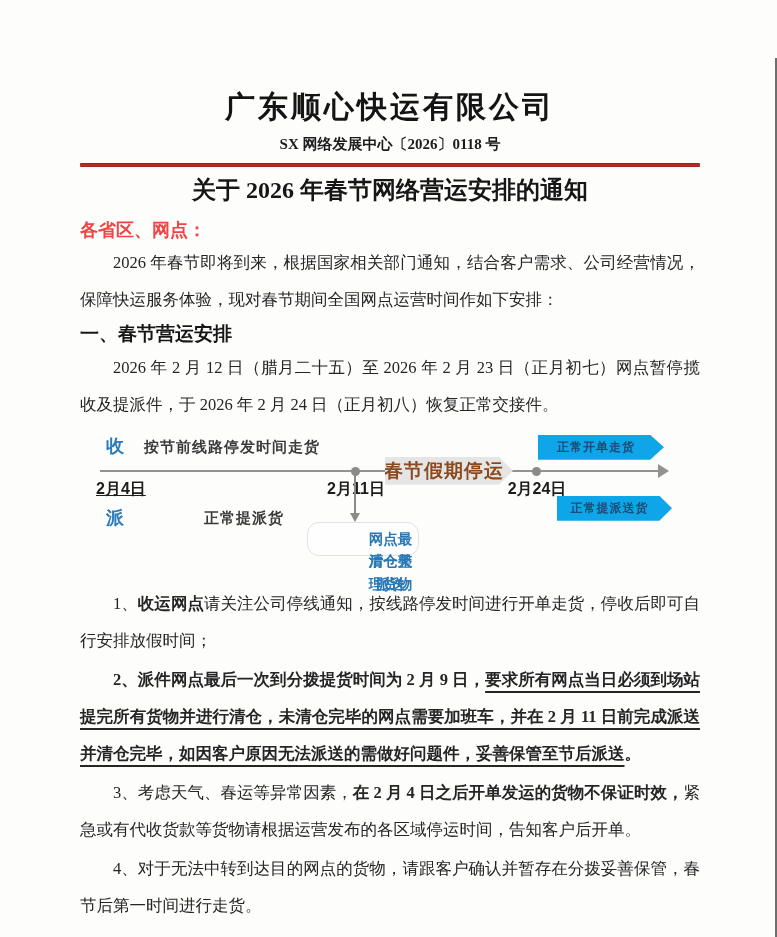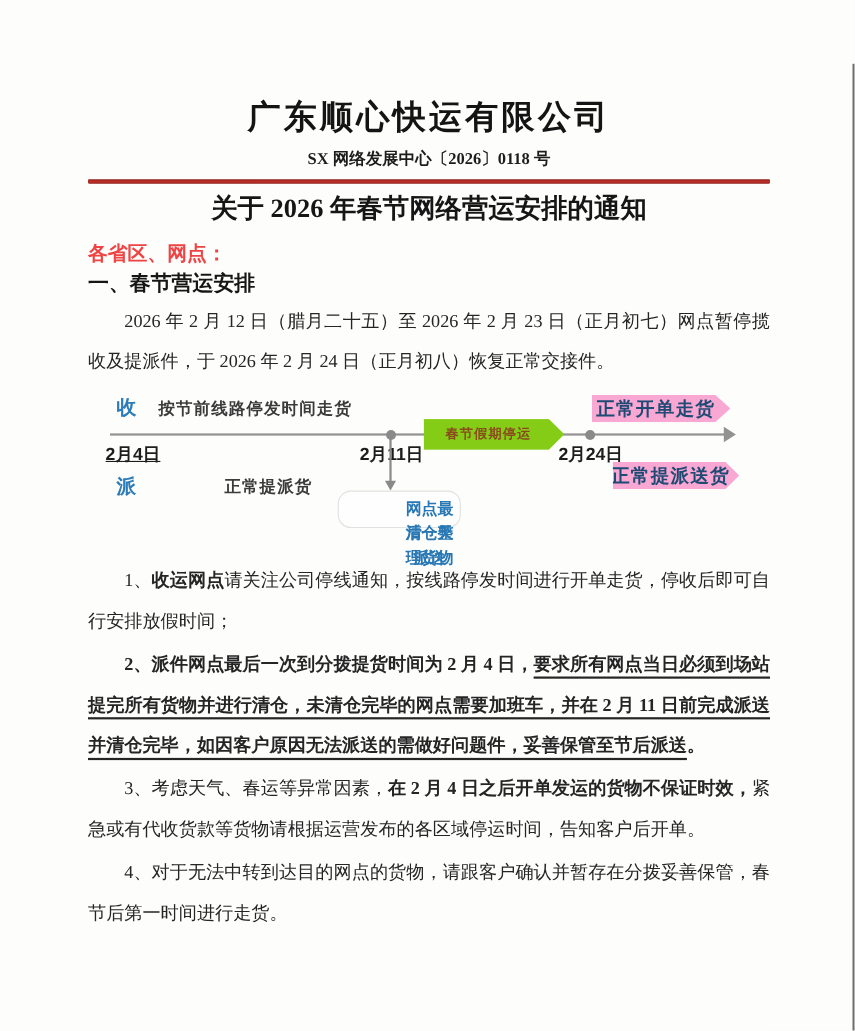--- a/index.html
+++ b/index.html
@@ -87,23 +87,23 @@
   .tl-date-mid{left:240px;top:54px;width:72px;text-align:center;}
   .tl-date-end{left:421px;top:54px;width:72px;text-align:center;}
   .banner{
     display:flex;align-items:center;justify-content:center;
     font-weight:bold;white-space:nowrap;
     clip-path:polygon(0 0,89% 0,100% 50%,89% 100%,0 100%);
     padding-right:10px;
   }
   .banner-yellow{
     left:305px;top:32px;width:128px;height:28px;
-    background:#84cc16;color:#8a4a1d;font-size:12px;letter-spacing:1px;
+    background:#e5e5e5;color:#8a4a1d;font-size:19px;letter-spacing:1px;
   }
-  .banner-blue{background:#f9a8d4;color:#1e4a73;font-size:17px;letter-spacing:1px;}
+  .banner-blue{background:#0ea5e9;color:#1e4a73;font-size:12px;letter-spacing:1px;}
   .banner-open{left:458px;top:10px;width:126px;height:25px;}
   .banner-deliver{left:477px;top:71px;width:115px;height:25px;}
   .tl-varrow-shaft{left:274px;top:47px;width:2px;height:42px;background:#8a8a8a;}
   .tl-varrow-head{
     left:270px;top:88px;width:0;height:0;
     border-top:9px solid #8a8a8a;
     border-left:5px solid transparent;
     border-right:5px solid transparent;
   }
   .tl-callout{
@@ -121,20 +121,21 @@
   <h1 class="company">广东顺心快运有限公司</h1>
 
   <div class="doc-number">SX 网络发展中心〔2026〕0118 号</div>
 
   <div class="red-rule"></div>
 
   <h2 class="notice-title">关于 2026 年春节网络营运安排的通知</h2>
 
   <p class="salutation">各省区、网点：</p>
 
+  <p class="para indent">2026 年春节即将到来，根据国家相关部门通知，结合客户需求、公司经营情况，保障快运服务体验，现对春节期间全国网点运营时间作如下安排：</p>
 
   <h3 class="section">一、春节营运安排</h3>
 
   <p class="para indent">2026 年 2 月 12 日（腊月二十五）至 2026 年 2 月 23 日（正月初七）网点暂停揽收及提派件，于 2026 年 2 月 24 日（正月初八）恢复正常交接件。</p>
 
   <div class="timeline">
     <div class="tl-line"></div>
     <div class="tl-arrowhead-right"></div>
     <div class="tl-dot d1"></div>
     <div class="tl-dot d2"></div>
@@ -157,21 +158,21 @@
 
     <div class="tl-callout">
         <span>网点最后一天派送</span>
         <br>
         <span>清仓整理货物</span>
       </div>
   </div>
 
   <p class="para indent mt"><span>1、</span><b>收运网点</b><span>请关注公司停线通知，按线路停发时间进行开单走货，停收后即可自行安排放假时间；</span></p>
 
-  <p class="para indent bold"><span>2、</span><span>派件网点最后一次到分拨提货时间为 2 月 4 日，</span><span class="u">要求所有网点当日必须到场站提完所有货物并进行清仓，未清仓完毕的网点需要加班车，并在 2 月 11 日前完成派送并清仓完毕，如因客户原因无法派送的需做好问题件，妥善保管至节后派送</span><span>。</span></p>
+  <p class="para indent bold"><span>2、</span><span>派件网点最后一次到分拨提货时间为 2 月 9 日，</span><span class="u">要求所有网点当日必须到场站提完所有货物并进行清仓，未清仓完毕的网点需要加班车，并在 2 月 11 日前完成派送并清仓完毕，如因客户原因无法派送的需做好问题件，妥善保管至节后派送</span><span>。</span></p>
 
   <p class="para indent"><span>3、</span><span>考虑天气、春运等异常因素，</span><b>在 2 月 4 日之后开单发运的货物不保证时效，</b><span>紧急或有代收货款等货物请根据运营发布的各区域停运时间，告知客户后开单。</span></p>
 
   <p class="para indent"><span>4、</span><span>对于无法中转到达目的网点的货物，请跟客户确认并暂存在分拨妥善保管，春节后第一时间进行走货。</span></p>
 
 </div>
 
 <div class="photo-edge"></div>
 
 </body></html>

